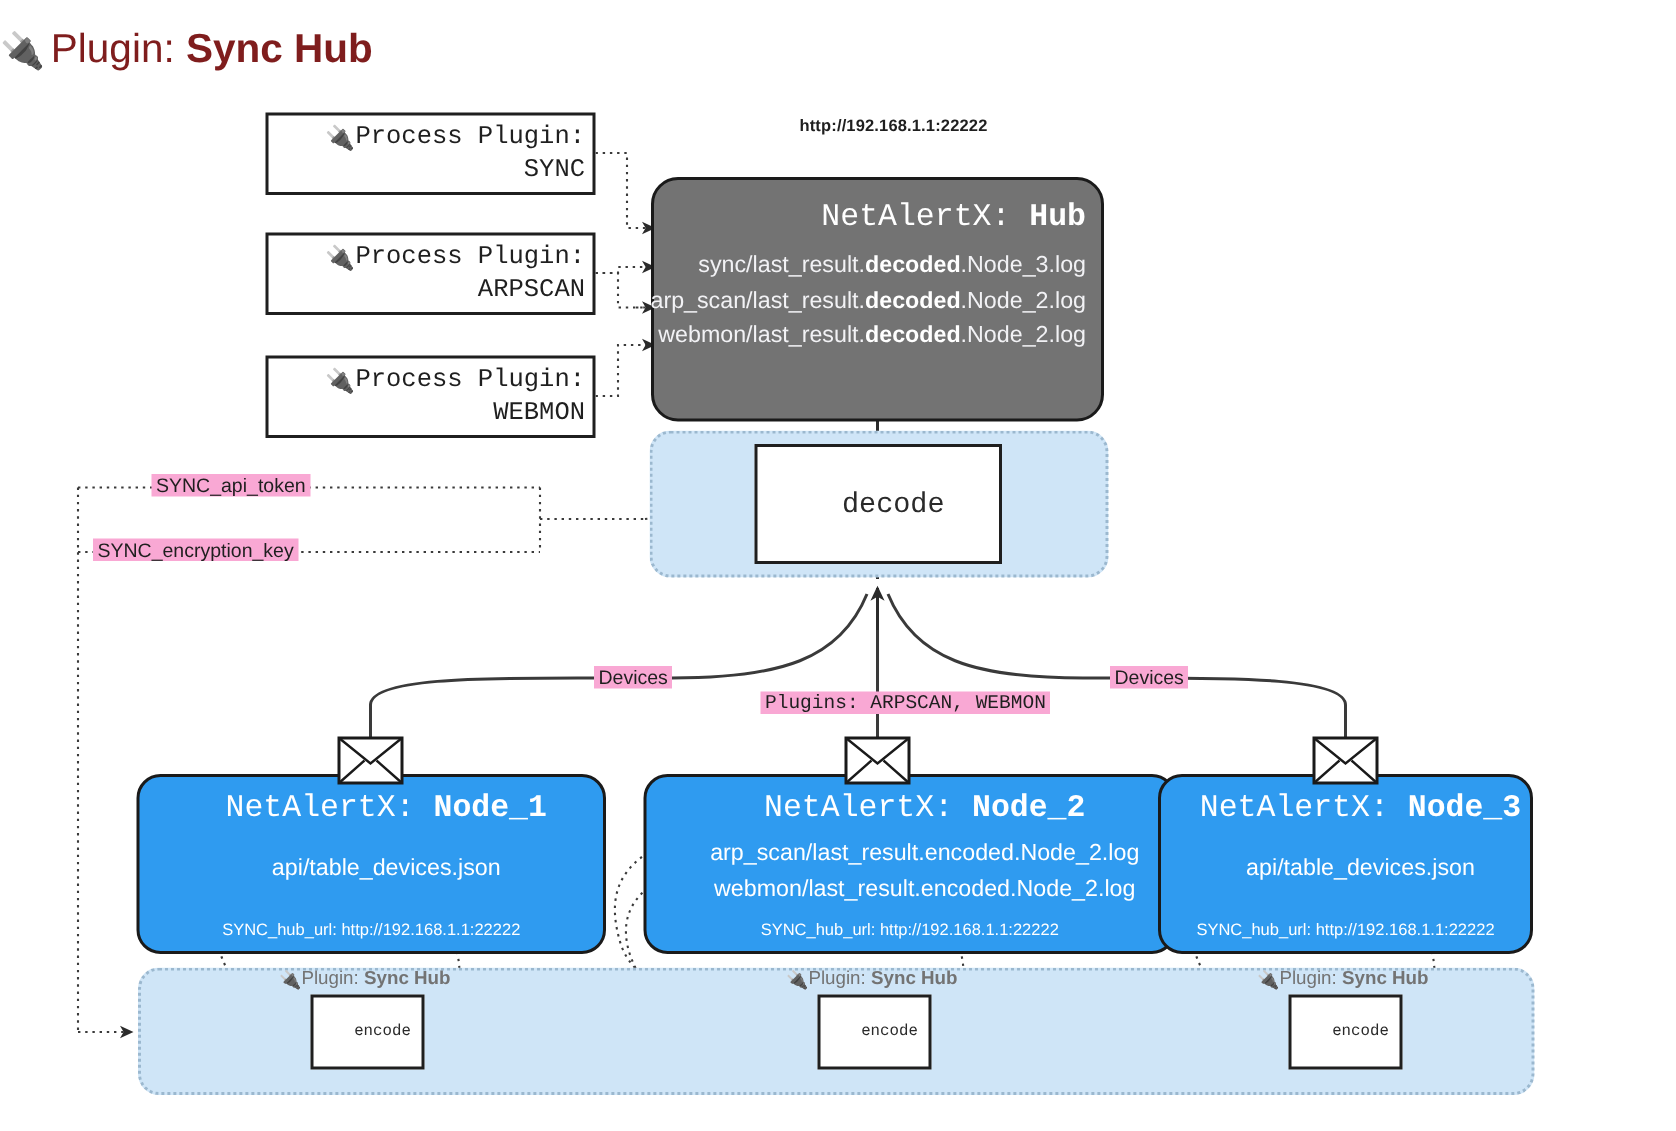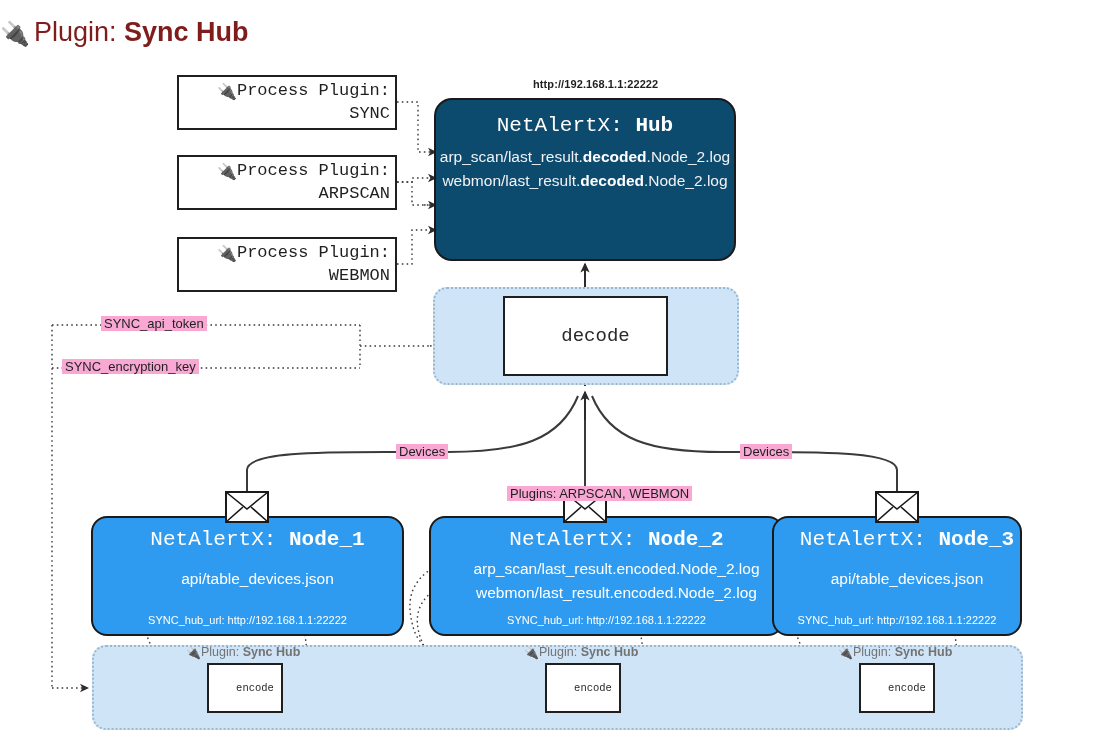--- a/index.html
+++ b/index.html
@@ -26,23 +26,23 @@
     font-size:17px;line-height:1.28;color:#1f1f1f;
     display:flex;flex-direction:column;align-items:flex-end;justify-content:center;
     text-align:center;padding:4px 5px;
   }
   .procbox .l1{white-space:nowrap;}
   .procbox .l1 .plug{font-family:"DejaVu Sans",sans-serif;font-size:16px;vertical-align:-2px;}
   .procbox .l2{white-space:nowrap;}
 
   
   #hub{
-    background:#0c4a6e;border:2.5px solid #1a1a1a;border-radius:18px;
+    background:#737373;border:2.5px solid #1a1a1a;border-radius:18px;
     color:#ffffff;padding:8px 10px 10px 10px;
-    display:flex;flex-direction:column;align-items:center;
+    display:flex;flex-direction:column;align-items:flex-end;margin-top:20px;
   }
   #hub .hubtitle{
     font-family:"Liberation Mono","DejaVu Sans Mono",monospace;
     font-size:21px;margin:6px 0 8px 0;white-space:nowrap;
   }
   #hub .hubtitle b{font-weight:bold;}
   .logline{font-size:15.5px;line-height:1.52;white-space:nowrap;color:#f2f2f5;}
   .logline b{font-weight:bold;color:#ffffff;}
   #huburl{
     position:absolute;z-index:4;font-size:11px;font-weight:bold;color:#1f1f1f;
@@ -184,33 +184,34 @@
     <div class="l1"><span class="plug">🔌</span><span>Process Plugin:</span></div>
     <div class="l2">WEBMON</div>
   </div>
 
   <div id="huburl" style="left:533px;top:78px;">http://192.168.1.1:22222</div>
 
   <div class="node" id="hub" style="left:434px;top:98px;width:302px;height:163px;">
     <div class="hubtitle">
       <span>NetAlertX:</span> <b>Hub</b>
     </div>
+    <div class="logline"><span>sync/last_result.</span><b>decoded</b><span>.Node_3.log</span></div>
     <div class="logline"><span>arp_scan/last_result.</span><b>decoded</b><span>.Node_2.log</span></div>
     <div class="logline"><span>webmon/last_result.</span><b>decoded</b><span>.Node_2.log</span></div>
   </div>
 
   <div class="node bluebox" style="left:433px;top:287px;width:306px;height:98px;"></div>
   <div class="node whitebox" id="decode" style="left:503px;top:296px;width:165px;height:80px;">decode</div>
 
   <div class="elabel" style="left:101px;top:316px;">SYNC_api_token</div>
   <div class="elabel" style="left:62px;top:359px;">SYNC_encryption_key</div>
 
   <div class="elabel" style="left:396px;top:444px;">Devices</div>
   <div class="elabel" style="left:740px;top:444px;">Devices</div>
-  <div class="elabel" style="left:507px;top:486px;">Plugins: ARPSCAN, WEBMON</div>
+  <div class="elabel" style="left:507px;top:461px;font-family:Liberation Mono, monospace;">Plugins: ARPSCAN, WEBMON</div>
 
   <svg class="layer over" viewBox="0 0 1117 754" preserveAspectRatio="none">
     <g>
       <rect x="226" y="492" width="42" height="30" fill="#ffffff" stroke="#1a1a1a" stroke-width="2"></rect>
       <path d="M226,492 L247,509 L268,492" fill="none" stroke="#1a1a1a" stroke-width="1.6"></path>
       <path d="M226,522 L243,507 M268,522 L251,507" fill="none" stroke="#1a1a1a" stroke-width="1.6"></path>
     </g>
     <g>
       <rect x="564" y="492" width="42" height="30" fill="#ffffff" stroke="#1a1a1a" stroke-width="2"></rect>
       <path d="M564,492 L585,509 L606,492" fill="none" stroke="#1a1a1a" stroke-width="1.6"></path>

